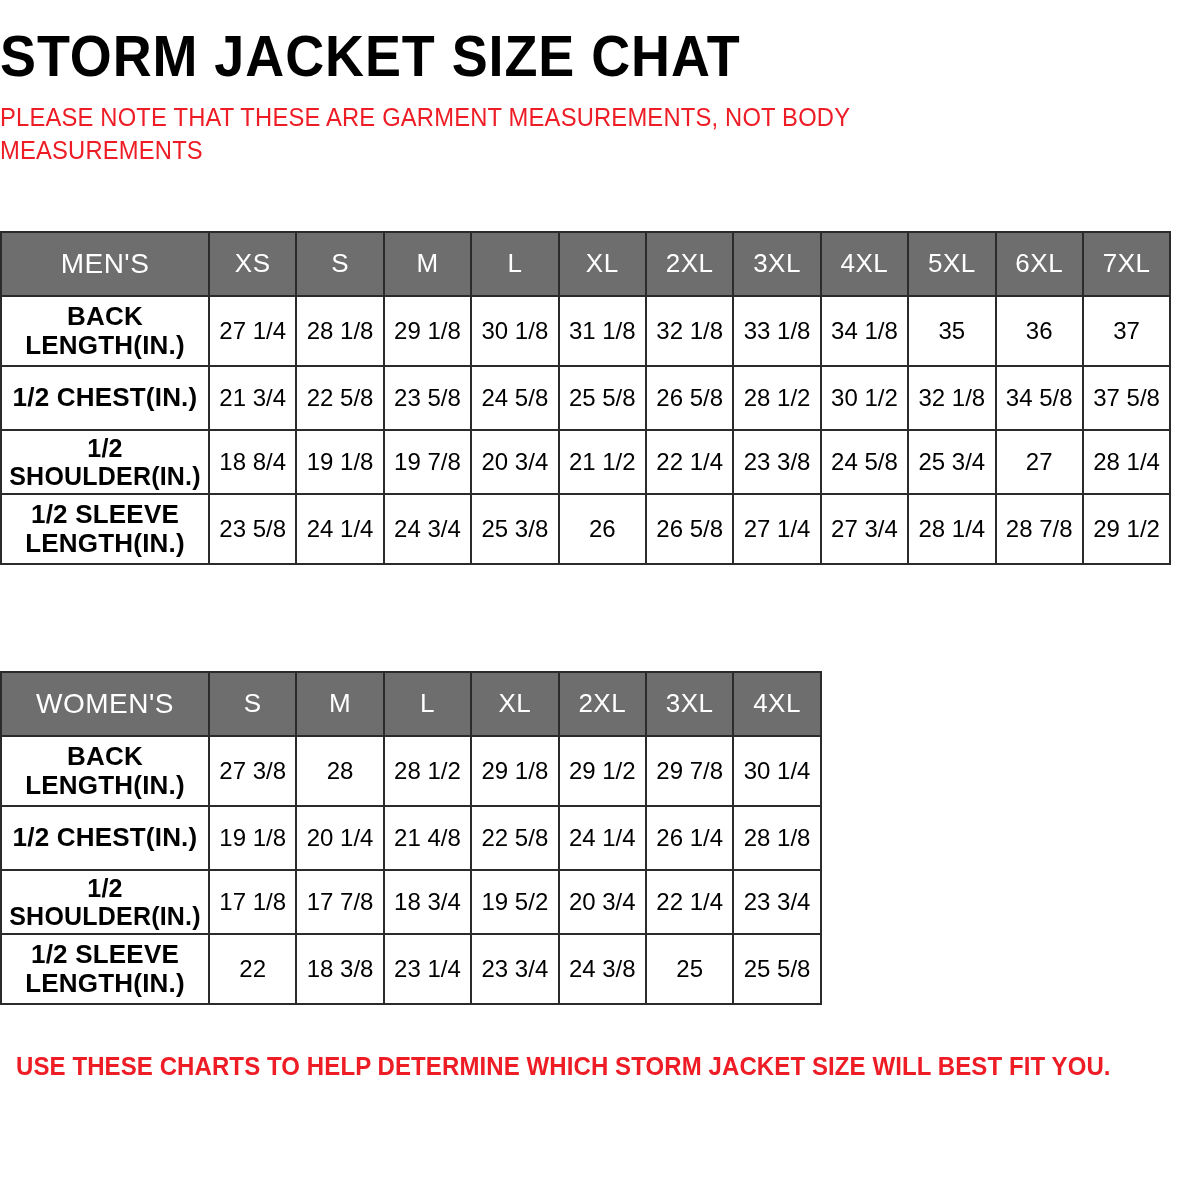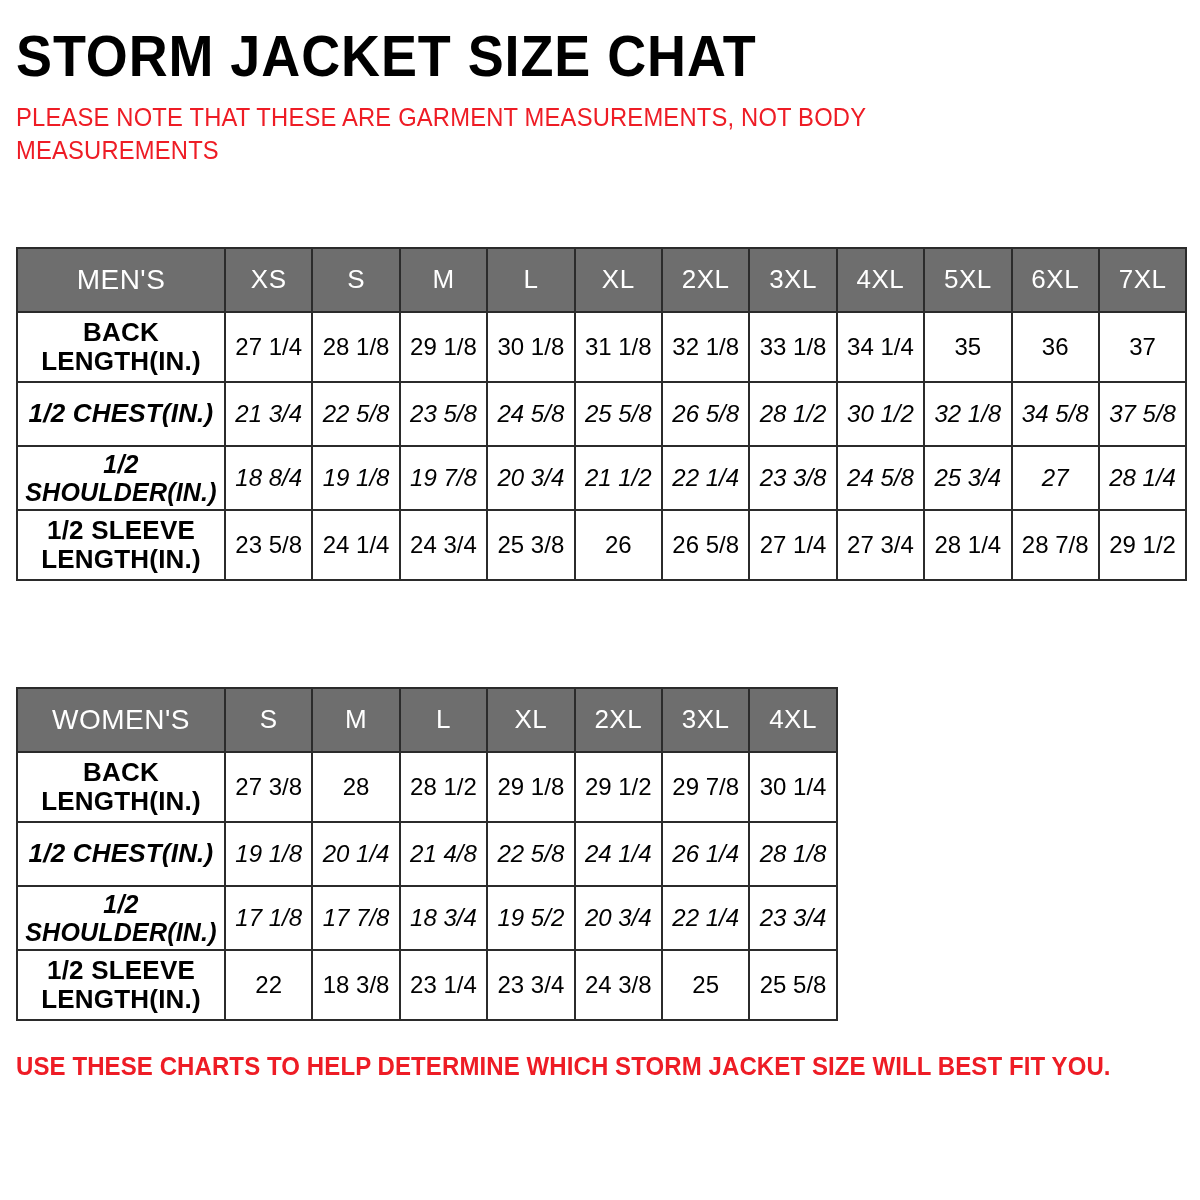--- a/index.html
+++ b/index.html
@@ -12,21 +12,21 @@
     background: #ffffff;
     font-family: "Liberation Sans", sans-serif;
     color: #000000;
     overflow: hidden;
   }
   .page {
     position: relative;
     width: 1200px;
     height: 1200px;
     box-sizing: border-box;
-    padding: 0 16px;
+    padding: 0 0;
   }
 
   
   .title {
     font-family: "Liberation Sans", sans-serif;
     font-weight: bold;
     font-size: 58px;
     line-height: 1.05;
     letter-spacing: 1px;
     color: #000000;
@@ -104,25 +104,24 @@
   }
   .chart-table tbody td.rowhead.tight {
     font-size: 25px;
     transform: none;
   }
   .chart-table tbody tr.tall td {
     height: 64px;
   }
   .chart-table tbody tr.short td {
     height: 58px;
-    font-style: italic;
-  }
-
-  
-  #mens-table { width: 1170px; margin-top: 80px; }
+  }
+
+  
+  #mens-table { width: 1170px; margin-top: 64px; }
   #mens-table col.label-col { width: 208px; }
   #mens-table col.size-col  { width: 87.4px; }
 
   
   #womens-table { width: 820px; margin-top: 106px; }
   #womens-table col.label-col { width: 208px; }
   #womens-table col.size-col  { width: 87.4px; }
 </style>
 </head>
 <body>
@@ -170,21 +169,21 @@
           <span>BACK</span><br>
           <span>LENGTH(IN.)</span>
         </td>
         <td>27 1/4</td>
         <td>28 1/8</td>
         <td>29 1/8</td>
         <td>30 1/8</td>
         <td>31 1/8</td>
         <td>32 1/8</td>
         <td>33 1/8</td>
-        <td>34 1/4</td>
+        <td>34 1/8</td>
         <td>35</td>
         <td>36</td>
         <td>37</td>
       </tr>
       <tr class="short">
         <td class="rowhead">1/2 CHEST(IN.)</td>
         <td>21 3/4</td>
         <td>22 5/8</td>
         <td>23 5/8</td>
         <td>24 5/8</td>

